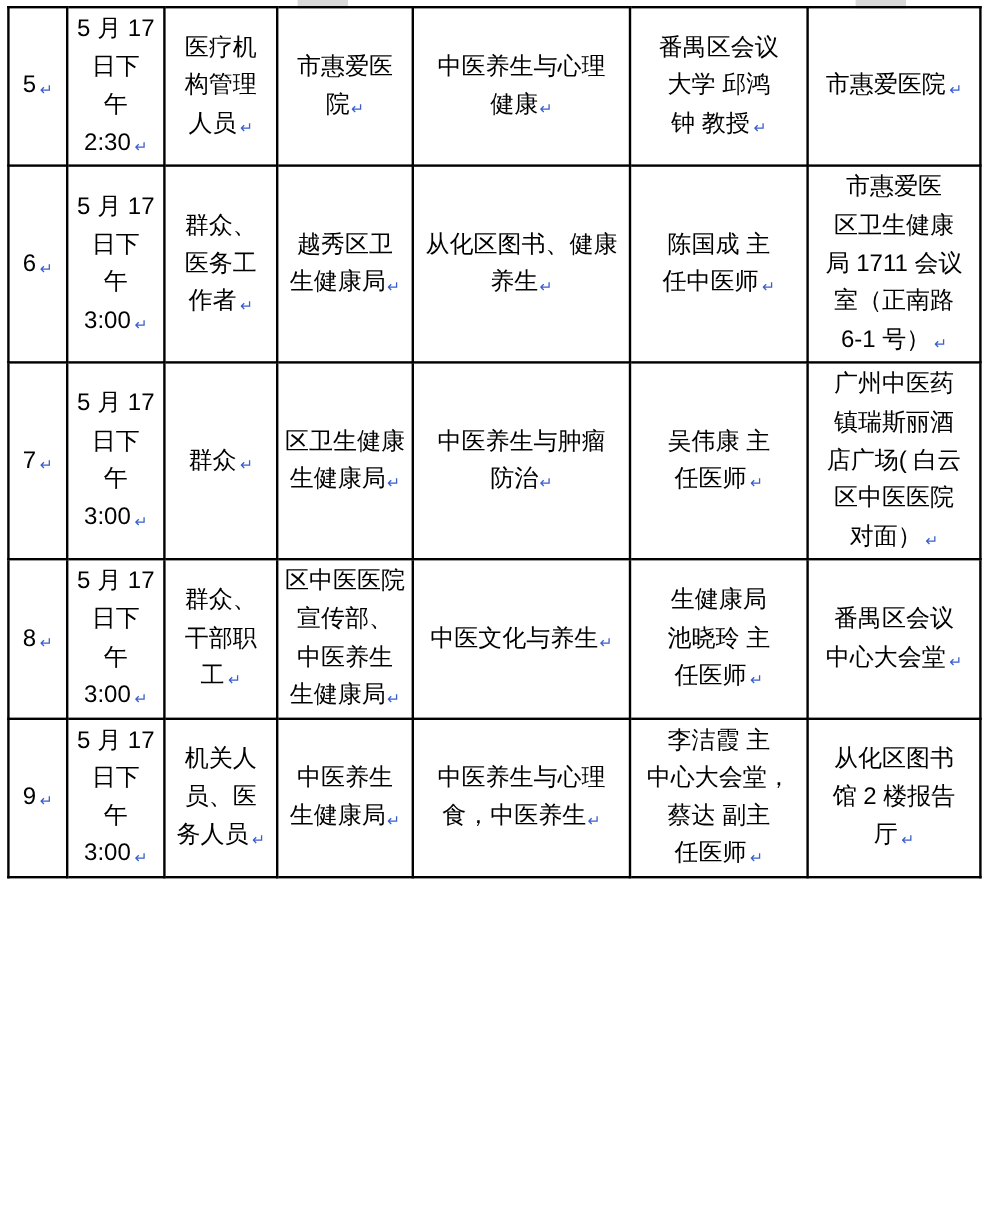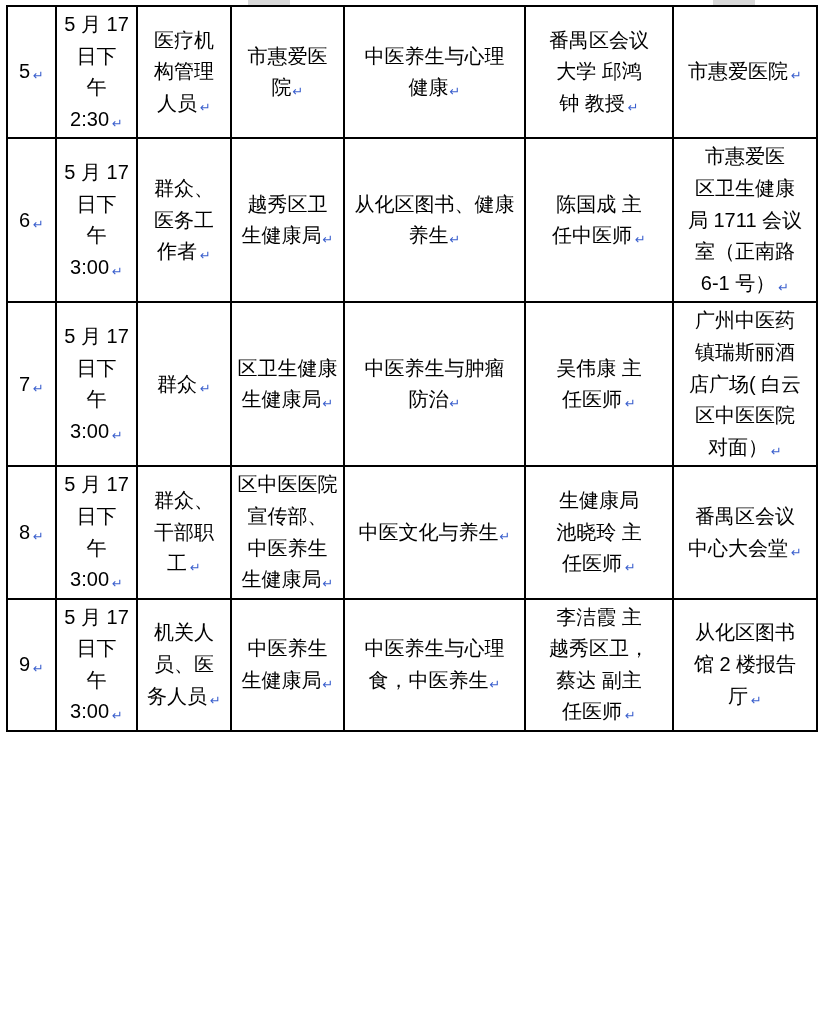--- a/index.html
+++ b/index.html
@@ -245,21 +245,21 @@
         <td class="">
           <span class="line">中医养生</span>
           <span class="line">生健康局<span class="pilcrow tight">↵</span></span>
         </td>
         <td class="">
           <span class="line">中医养生与心理</span>
           <span class="line">食，中医养生<span class="pilcrow tight">↵</span></span>
         </td>
         <td class="">
           <span class="line">李洁霞 主</span>
-          <span class="line">越秀区卫，</span>
+          <span class="line">中心大会堂，</span>
           <span class="line">蔡达 副主</span>
           <span class="line">任医师<span class="pilcrow">↵</span></span>
         </td>
         <td class="">
           <span class="line">从化区图书</span>
           <span class="line">馆 2 楼报告</span>
           <span class="line">厅<span class="pilcrow">↵</span></span>
         </td>
       </tr>
     </tbody>

